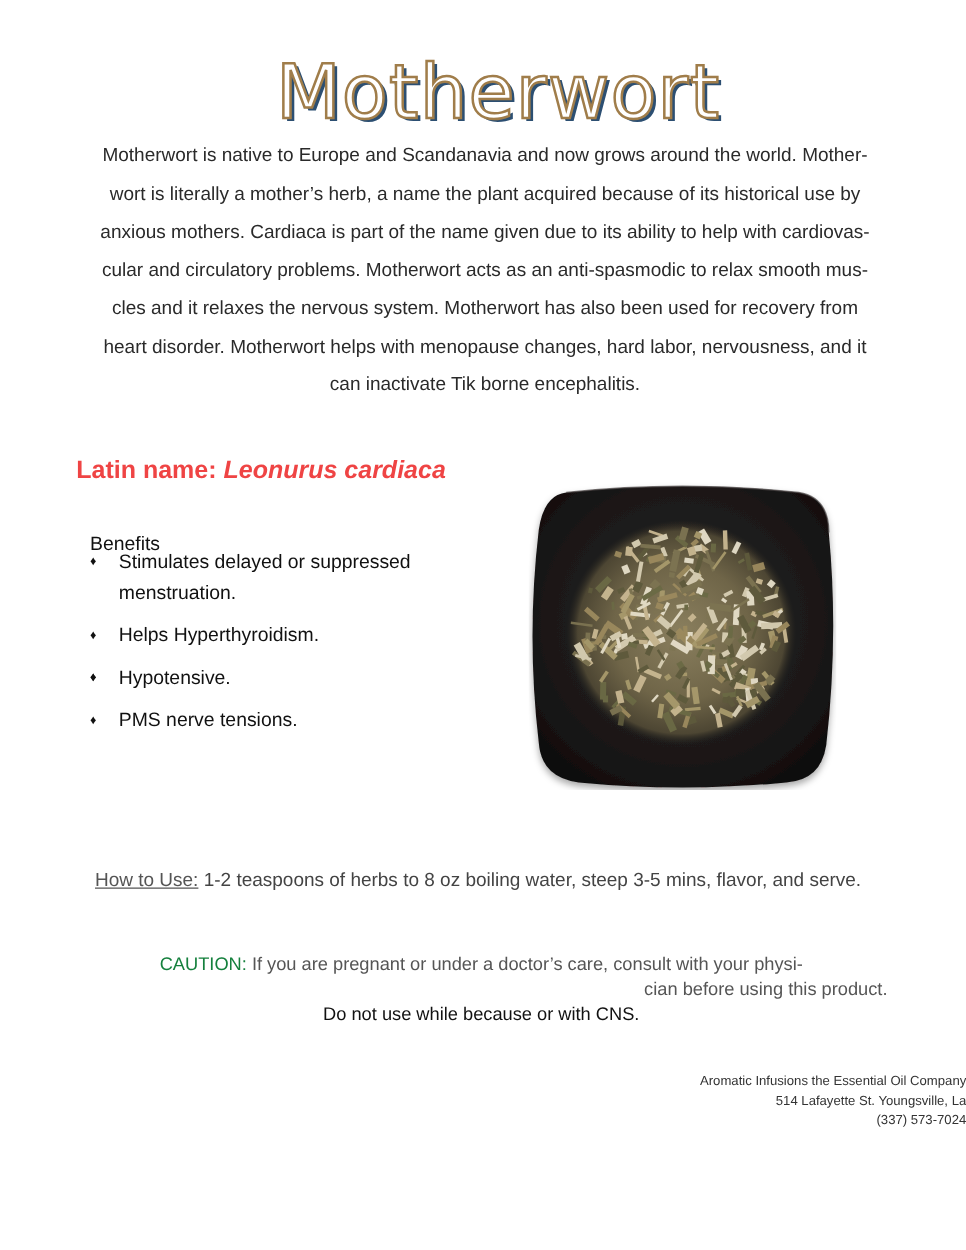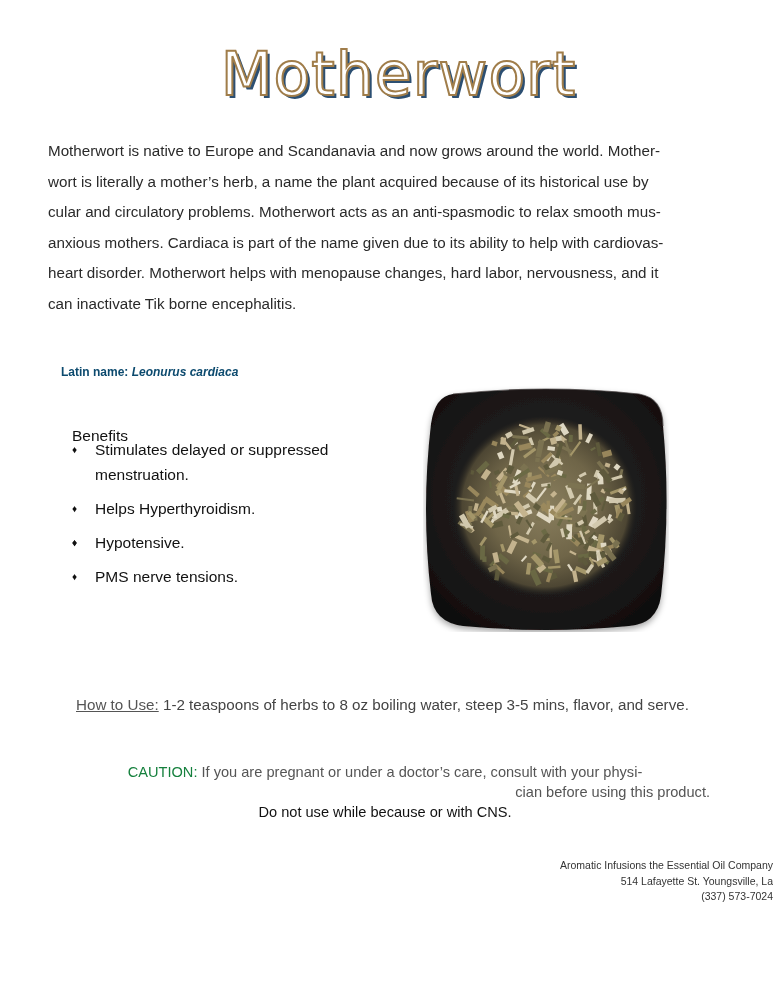--- a/index.html
+++ b/index.html
@@ -11,28 +11,28 @@
       font-family: "DejaVu Sans", sans-serif; font-size: 60px; font-weight: normal;
       letter-spacing: 1px;
       color: #ffffff;
       -webkit-text-stroke: 2px #a07d4a;
       text-shadow: 3px 3px 0 #2c4f72;
       line-height: 80px;
       padding-left: 24px;
     }
 
     .intro {
-      position: absolute; top: 136px; left: 48px; width: 680px;
-      font-size: 15.2px; line-height: 30.5px; color: #2a2a2a;
+      position: absolute; top: 110px; left: 48px; width: 680px;
+      text-align: center; font-size: 15.2px; line-height: 30.5px; color: #2a2a2a;
       font-family: "Liberation Sans", sans-serif;
     }
     .intro span { display: block; white-space: nowrap; }
 
     .latin {
-      position: absolute; top: 365px; left: 61px; font-size: 12px; font-weight: bold; color: #0c4a6e;
+      position: absolute; top: 365px; left: 61px; font-size: 20px; font-weight: bold; color: #ef4444;
     }
     .latin .latin-italic { font-style: italic; }
 
     .benefits-head {
       position: absolute; top: 427px; left: 72px; font-size: 15.5px; color: #111;
     }
 
     .benefits-list { position: absolute; top: 437px; left: 70px; width: 300px; list-style: none; }
     .benefits-list li { position: relative; padding-left: 25px; font-size: 15.5px; line-height: 25px; color: #111; margin-bottom: 9px; }
     .benefits-list .bullet {
@@ -64,22 +64,23 @@
     .footer span { display: block; }
   </style>
 </head>
 <body>
 
 <h1 class="title">Motherwort</h1>
 
 <div class="intro">
   <span>Motherwort is native to Europe and Scandanavia and now grows around the world. Mother-</span>
   <span>wort is literally a mother’s herb, a name the plant acquired because of its historical use by</span>
+  <span>anxious mothers. Cardiaca is part of the name  given due to its ability to help with cardiovas-</span>
   <span>cular and circulatory problems.  Motherwort acts as an anti-spasmodic to relax smooth mus-</span>
-  <span>anxious mothers. Cardiaca is part of the name  given due to its ability to help with cardiovas-</span>
+  <span>cles and it relaxes  the nervous system. Motherwort has also been used for recovery from</span>
   <span>heart disorder. Motherwort helps with menopause changes, hard labor, nervousness, and it</span>
   <span>can inactivate Tik borne encephalitis.</span>
 </div>
 
 <div class="latin">
   <span>Latin name: </span><span class="latin-italic">Leonurus cardiaca</span>
 </div>
 
 <div class="benefits-head">Benefits</div>
 

